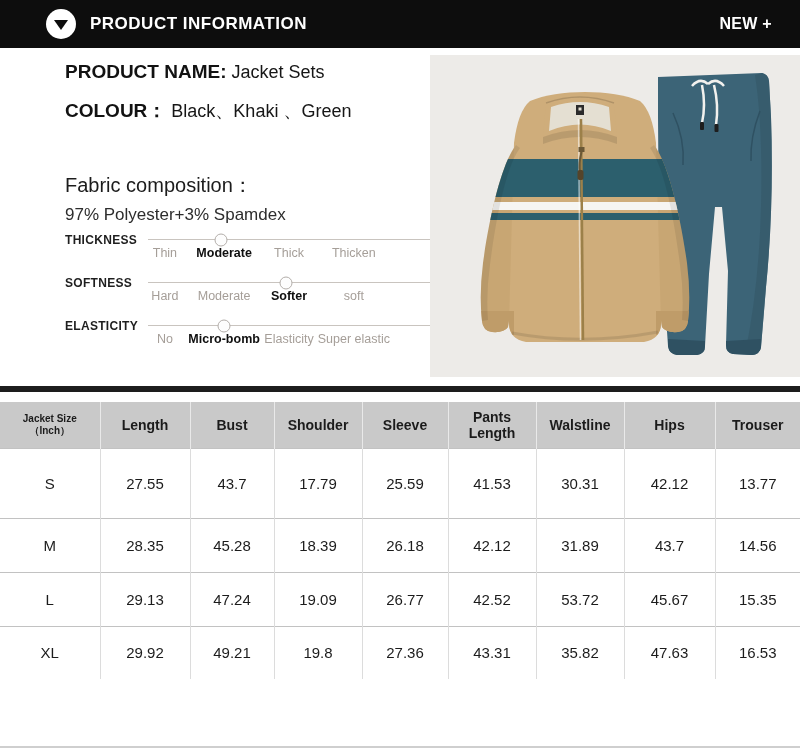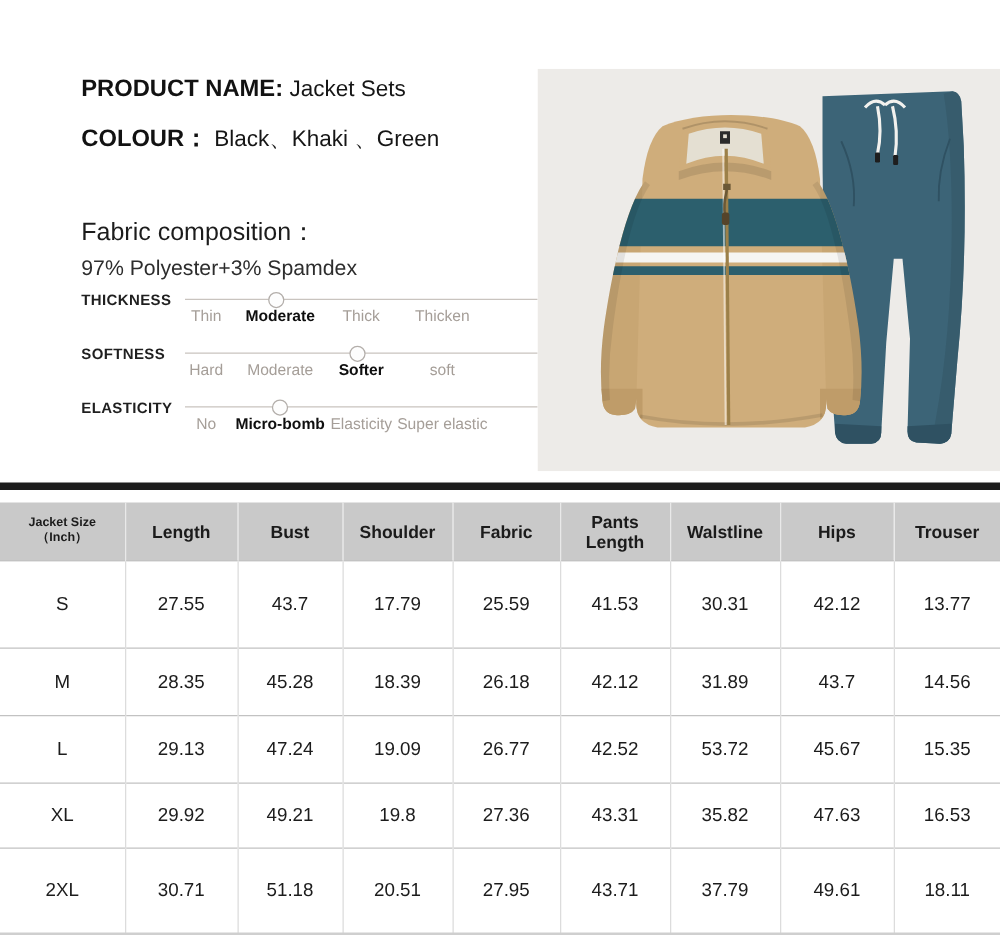--- a/index.html
+++ b/index.html
@@ -56,20 +56,27 @@
   table.size td{text-align:center;font-size:15px;color:#1c1c1c;border-top:1px solid #c2c2c2;
                 border-left:1px solid #dcdcdc;padding:0;vertical-align:middle;}
   table.size td:first-child{border-left:none;}
   .size-strip-bottom{position:absolute;left:0;top:746px;width:800px;height:2px;background:#cfcfcf;}
 </style>
 </head>
 <body>
 
 <div class="page">
 
+  <header class="topbar">
+    <div class="icon-circle">
+      <span class="tri"></span>
+    </div>
+    <h1 class="topbar-title">PRODUCT INFORMATION</h1>
+    <a class="new-link">NEW +</a>
+  </header>
 
   <section class="info">
     <p class="il l-colour"><b>COLOUR：</b> <span>Black、Khaki 、Green</span></p>
     <p class="il l-name"><b>PRODUCT NAME:</b> <span>Jacket Sets</span></p>
     <p class="il l-fab">Fabric composition：</p>
     <p class="il l-fabv">97% Polyester+3% Spamdex</p>
   </section>
 
   <div id="sliders">
       <div class="slider-row" style="top: 0px;">
@@ -172,21 +179,21 @@
         <col style="width:91px">
         <col style="width:85px">
     </colgroup>
     <thead>
         <tr id="thead-row">
           <th class="col-size">Jacket Size
 （Inch）</th>
           <th>Length</th>
           <th>Bust</th>
           <th>Shoulder</th>
-          <th>Fabric</th>
+          <th>Sleeve</th>
           <th>Pants Length</th>
           <th>Walstline</th>
           <th>Hips</th>
           <th>Trouser</th>
         </tr>
       </thead>
     <tbody id="tbody">
         <tr style="height: 70px;">
           <td>S</td>
           <td>27.55</td>
@@ -224,28 +231,17 @@
           <td>XL</td>
           <td>29.92</td>
           <td>49.21</td>
           <td>19.8</td>
           <td>27.36</td>
           <td>43.31</td>
           <td>35.82</td>
           <td>47.63</td>
           <td>16.53</td>
         </tr>
-        <tr style="height: 68px;">
-          <td>2XL</td>
-          <td>30.71</td>
-          <td>51.18</td>
-          <td>20.51</td>
-          <td>27.95</td>
-          <td>43.71</td>
-          <td>37.79</td>
-          <td>49.61</td>
-          <td>18.11</td>
-        </tr>
       </tbody>
   </table>
   <div class="size-strip-bottom"></div>
 
 </div>
 
 </body></html>

